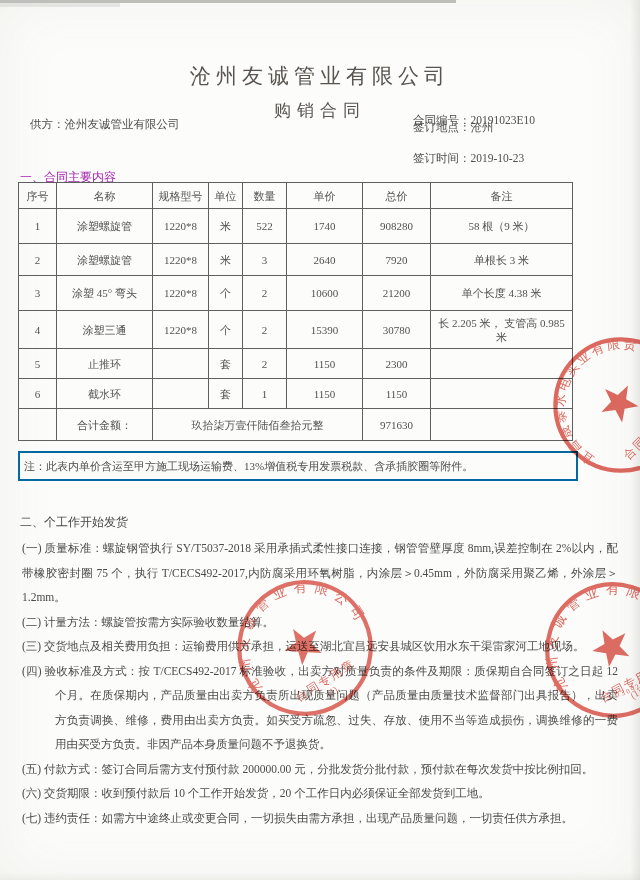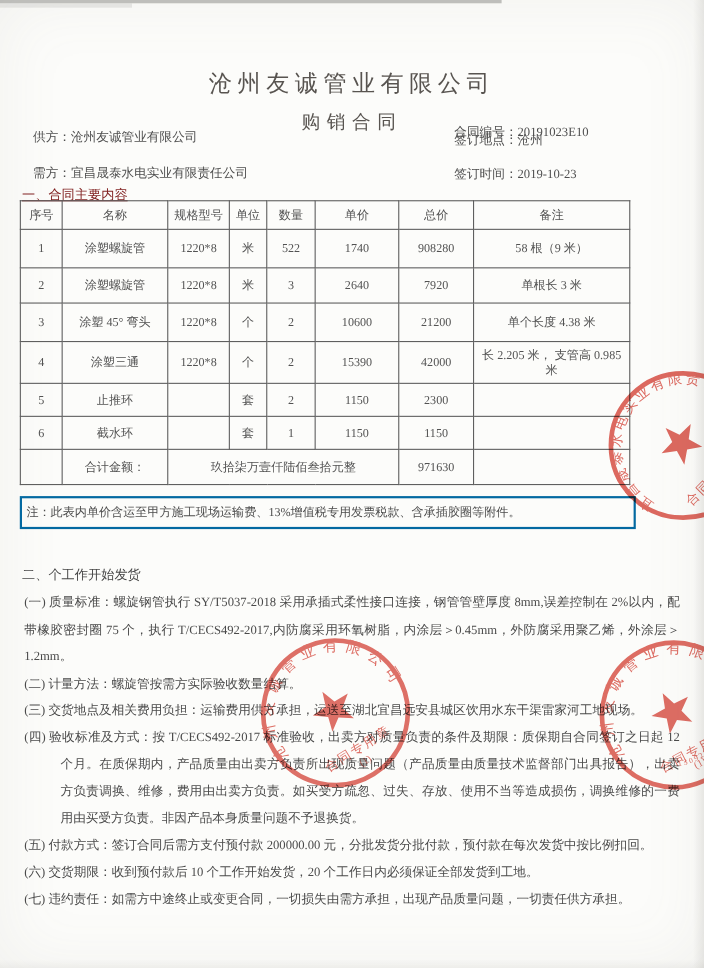--- a/index.html
+++ b/index.html
@@ -18,21 +18,21 @@
   .edge-bottom{left:0;bottom:0;width:100%;height:8px;background:linear-gradient(to bottom,rgba(0,0,0,0),rgba(90,85,80,0.06));}
   
   .title{left:0;top:62px;width:100%;text-align:center;font-size:21px;letter-spacing:5px;color:#585450;}
   .subtitle{left:0;top:99px;width:100%;text-align:center;font-size:17px;letter-spacing:6px;color:#585450;}
   .meta{font-size:11.5px;color:#4e4e4e;white-space:nowrap;}
   .m-supplier{left:30px;top:117px;text-align:center;}
   .m-buyer{left:30px;top:150px;}
   .m-no{left:413px;top:113px;}
   .m-place{left:413px;top:120px;}
   .m-date{left:413px;top:151px;}
-  .sec1{left:20px;top:169px;font-size:12px;color:#7f1d1d;text-decoration:underline;}
+  .sec1{left:20px;top:169px;font-size:12px;color:#a21caf;}
   
   table.main{position:absolute;left:18px;top:182px;width:554px;border-collapse:collapse;table-layout:fixed;}
   table.main th,table.main td{
     border:1px solid #5f5f5f;font-weight:normal;font-size:11px;color:#525252;
     text-align:center;vertical-align:middle;padding:1px 2px;overflow:hidden;line-height:14px;
   }
   
   .notebox{left:18px;top:451px;width:552px;height:26px;border:2px solid #0369a1;
     font-size:11px;color:#4c4c4c;line-height:26px;padding-left:4px;white-space:nowrap;}
   .attach{left:22px;top:490px;font-size:11.5px;color:#4c4c4c;}
@@ -56,23 +56,20 @@
   <div class="abs scan-top"></div>
   <div class="abs scan-top2"></div>
   <div class="abs edge-right"></div>
   <div class="abs edge-bottom"></div>
 
   <div class="abs title">沧州友诚管业有限公司</div>
   <div class="abs subtitle">购销合同</div>
 
   <div class="abs meta m-supplier">
     <span>供方：</span><span>沧州友诚管业有限公司</span>
-  </div>
-  <div class="abs meta m-buyer">
-    <span>需方：</span><span>宜昌晟泰水电实业有限责任公司</span>
   </div>
   <div class="abs meta m-no">
     <span>合同编号：</span><span>20191023E10</span>
   </div>
   <div class="abs meta m-place">
     <span>签订地点：</span><span>沧州</span>
   </div>
   <div class="abs meta m-date">
     <span>签订时间：</span><span>2019-10-23</span>
   </div>
@@ -131,21 +128,21 @@
       <td>21200</td>
       <td>单个长度 4.38 米</td>
     </tr>
     <tr style="height:38px">
       <td>4</td>
       <td>涂塑三通</td>
       <td>1220*8</td>
       <td>个</td>
       <td>2</td>
       <td>15390</td>
-      <td>42000</td>
+      <td>30780</td>
       <td>长 2.205 米， 支管高 0.985 米</td>
     </tr>
     <tr style="height:30px">
       <td>5</td>
       <td>止推环</td>
       <td></td>
       <td>套</td>
       <td>2</td>
       <td>1150</td>
       <td>2300</td>

